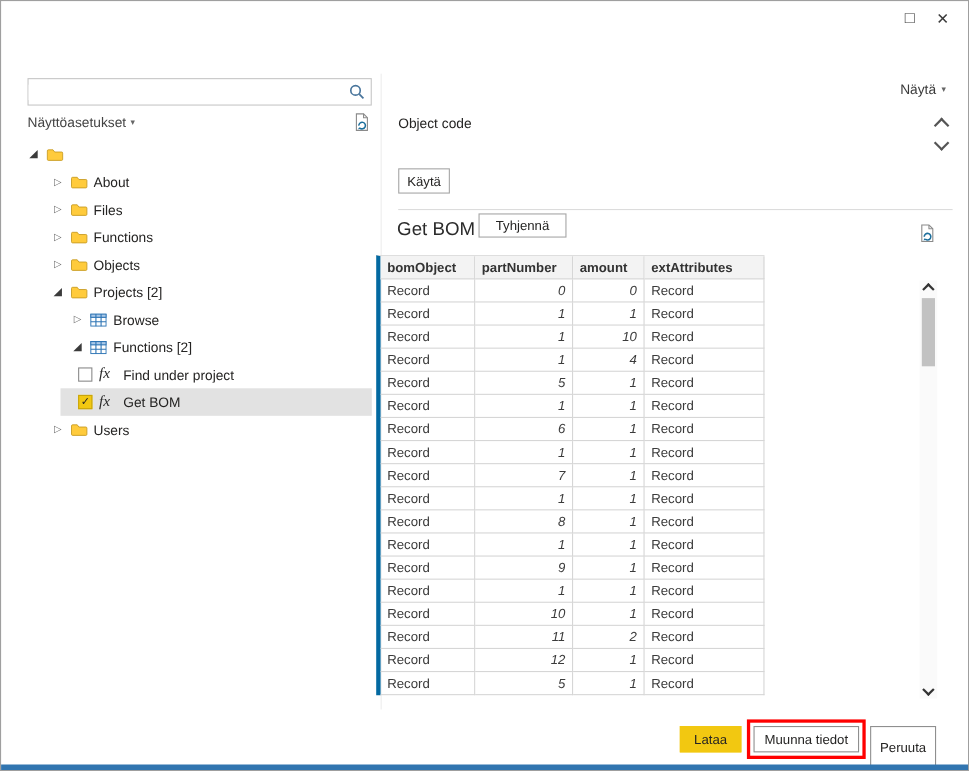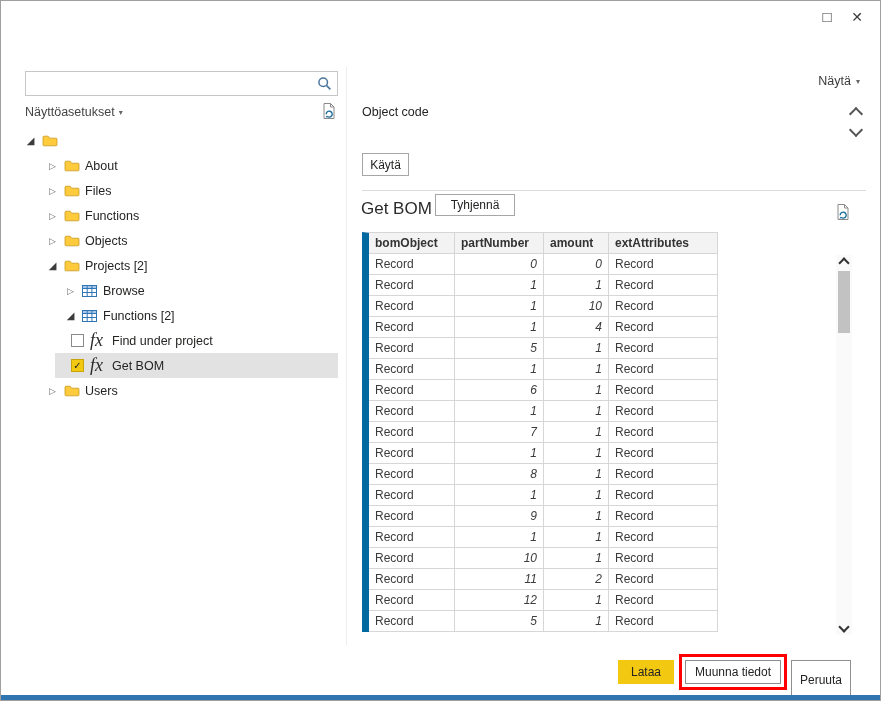--- a/index.html
+++ b/index.html
@@ -35,21 +35,21 @@
   .tree-row.selected { background:var(--selection-gray,#e2e2e2); }
   .expander { width:11px; text-align:center; flex:0 0 auto; }
   .expander.expanded { font-size:10px; color:#3b3b3b; }
   .expander.collapsed { font-size:9px; color:#6a6a6a; }
   .checkbox { width:13px; height:13px; box-sizing:border-box; border:1px solid #8a8a8a; background:#fff;
               display:flex; align-items:center; justify-content:center; font-size:10px; font-weight:bold;
               color:#252423; flex:0 0 auto; }
   .checkbox.checked { background:var(--accent-yellow,#F2C811); border-color:#c9a50a; }
   .tree-icon { width:17px; display:flex; justify-content:center; align-items:center; flex:0 0 auto; }
   .tree-icon.fx { font-family:"Liberation Serif","DejaVu Serif",serif; font-style:italic;
-                  font-size:18px; color:#2b2b2b; justify-content:flex-start; padding-left:1px; }
+                  font-size:14px; color:#2b2b2b; justify-content:flex-start; padding-left:1px; }
   .tree-label { overflow:hidden; text-overflow:ellipsis; }
 
   .v-divider { position:absolute; left:345px; top:66px; width:1px; height:578px; background:#ededed; }
 
   
   .view-menu { position:absolute; top:73px; right:20px; display:flex; align-items:center; gap:5px;
                font-size:12.5px; color:#3b3b3b; }
   .chev { display:inline-block; width:8px; height:8px; border-right:2px solid #555; border-bottom:2px solid #555; }
   .chev.up { transform:rotate(-135deg); }
   .chev.down { transform:rotate(45deg); }
@@ -62,23 +62,23 @@
                  border:1px solid #b5b5b5; font:12px "Liberation Sans",sans-serif; padding:0 6px; color:#252423; }
   .btn { position:absolute; box-sizing:border-box; background:#fff; border:1px solid #a6a6a6;
          font:12px "Liberation Sans",sans-serif; color:#252423; display:flex; align-items:center; justify-content:center; }
   .btn.apply { left:361px; top:152px; width:47px; height:23px; }
   .btn.clear { left:434px; top:152px; width:80px; height:22px;margin-top:41px; }
 
   .h-divider { position:absolute; left:361px; top:189px; width:504px; height:1px; background:#dcdcdc; }
   .preview-title { position:absolute; left:360px; top:198px; margin:0; font-size:17px; font-weight:400; color:#2b2b2b; }
   .preview-refresh { position:absolute; left:833px; top:202px; }
 
-  .preview-table { position:absolute; left:361px; top:231px; display:grid;
+  .preview-table { position:absolute; left:341px; top:231px; display:grid;
                    grid-template-columns:86px 89px 65px 109px;
-                   border-top:1px solid #d6d6d6; border-left:7px solid #0369a1; font-size:12px; }
+                   border-top:1px solid #d6d6d6; border-left:4px solid #0369a1; font-size:12px; }
   .preview-table .th { background:#f3f3f3; font-weight:bold; color:#333; }
   .preview-table .th, .preview-table .td { height:21px; line-height:20px; padding:0 6px;
         border-right:1px solid #d6d6d6; border-bottom:1px solid #d6d6d6; box-sizing:border-box;
         white-space:nowrap; overflow:hidden; }
   .preview-table .td { color:#3b3b3b; }
   .preview-table .td.num { text-align:right; font-style:italic; }
 
   .scrollbar { position:absolute; left:835px; top:254px; width:16px; height:380px; background:#fafafa; }
   .sb-chev { position:absolute; left:4px; width:6px; height:6px; border-right:2px solid #333; border-bottom:2px solid #333; }
   .sb-chev.c-up { top:4px; transform:rotate(-135deg); }

